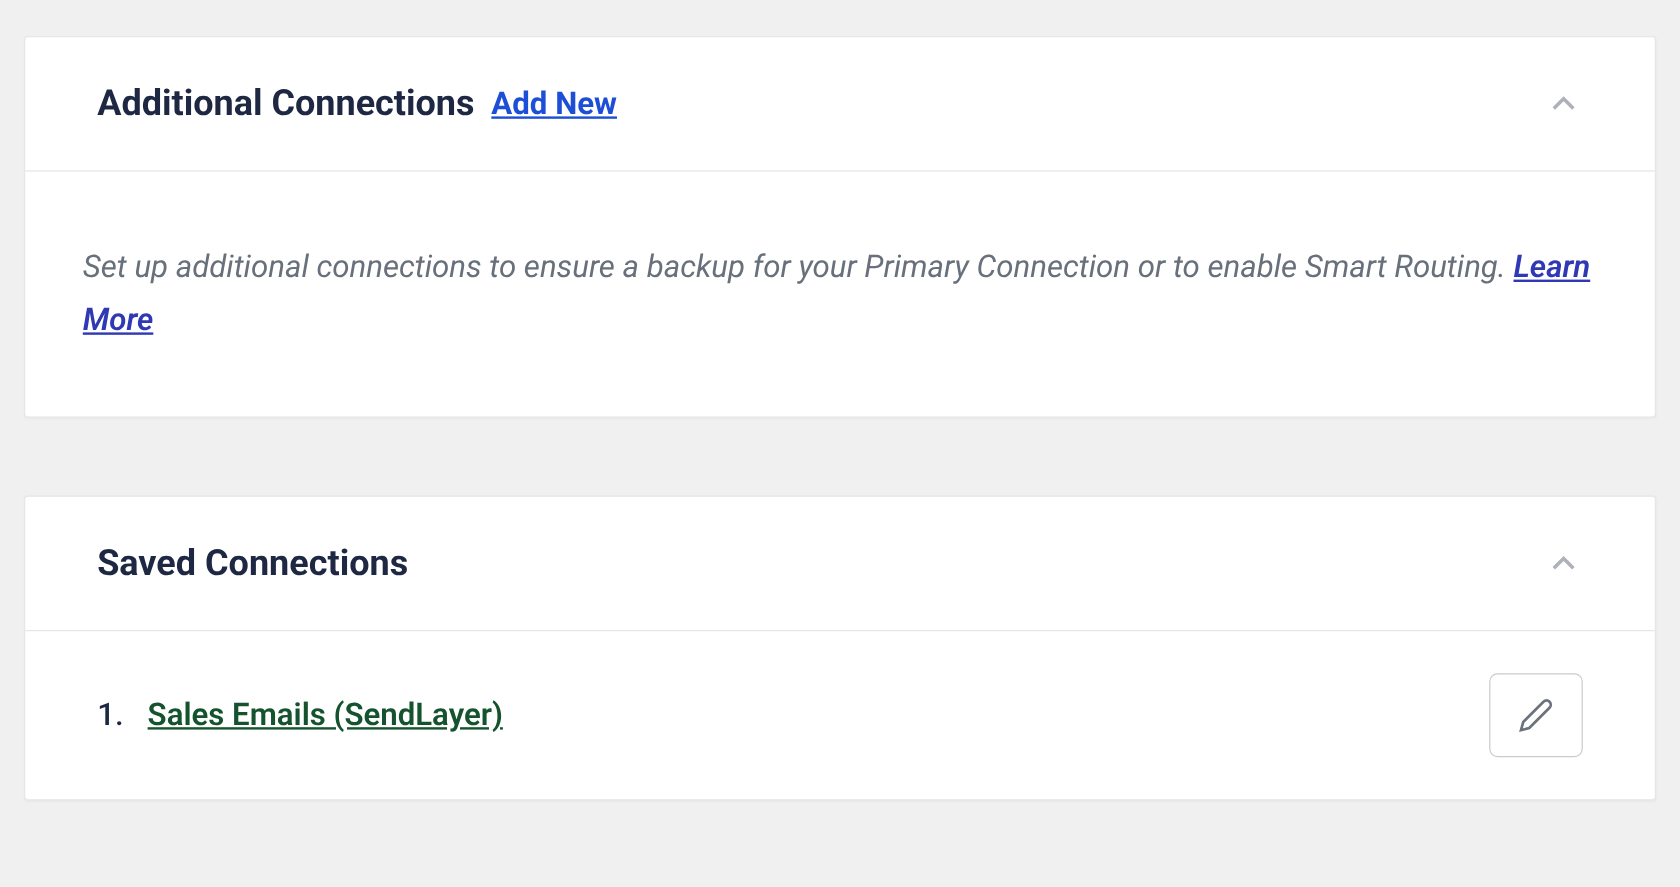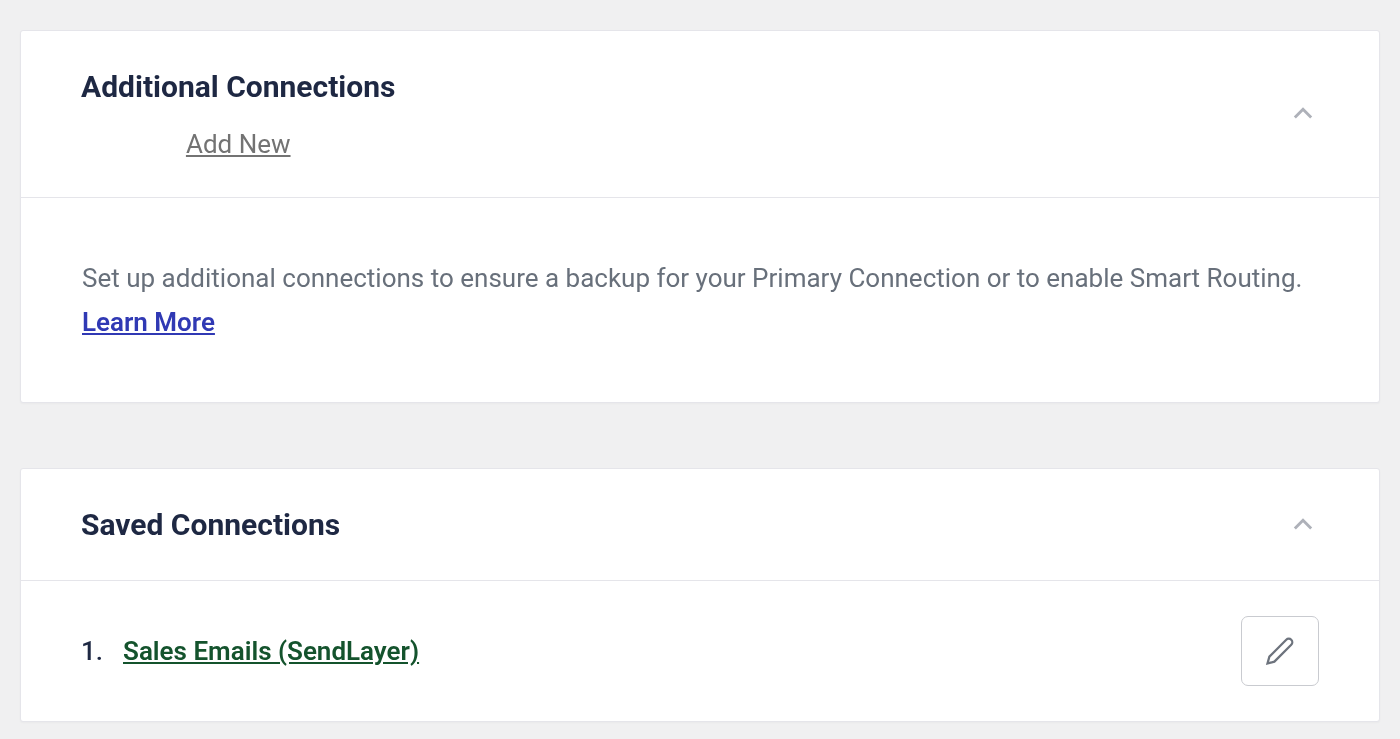--- a/index.html
+++ b/index.html
@@ -27,47 +27,47 @@
       display: flex;
       align-items: center;
       justify-content: space-between;
       padding: 38px 60px;
       border-bottom: 1px solid #e5e5ea;
     }
 
     .panel-header-left {
       display: flex;
       align-items: center;
-      gap: 25px;
-      flex-direction: column;
+      gap: 14px;
     }
 
     .panel-title {
       font-size: 30px;
       font-weight: 700;
       color: #1e2843;
     }
 
     .link {
-      color: #737373;
+      color: #1d4ed8;
       text-decoration: underline;
       font-size: 26px;
-      font-weight: 400;
+      font-weight: 700;
       cursor: pointer;
     }
 
     .link-inline {
       color: #3039b4;
       text-decoration: underline;
       font-weight: 600;
       cursor: pointer;
     }
 
     .panel-body {
-      padding: 58px 61px;
+      padding: 58px 48px;
+      font-style: italic;
     }
 
     .description {
       font-size: 26px;
       line-height: 1.7;
       color: #68707b;
     }
 
     .connection-row {
       display: flex;

